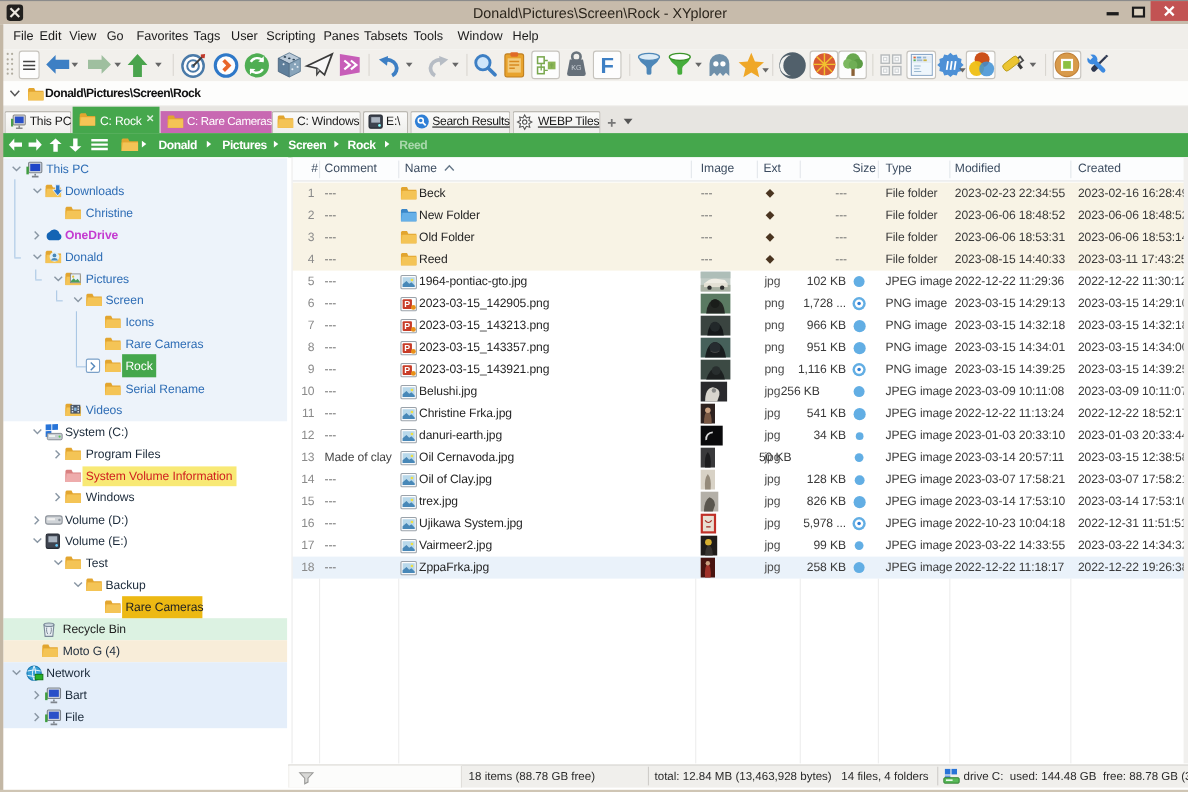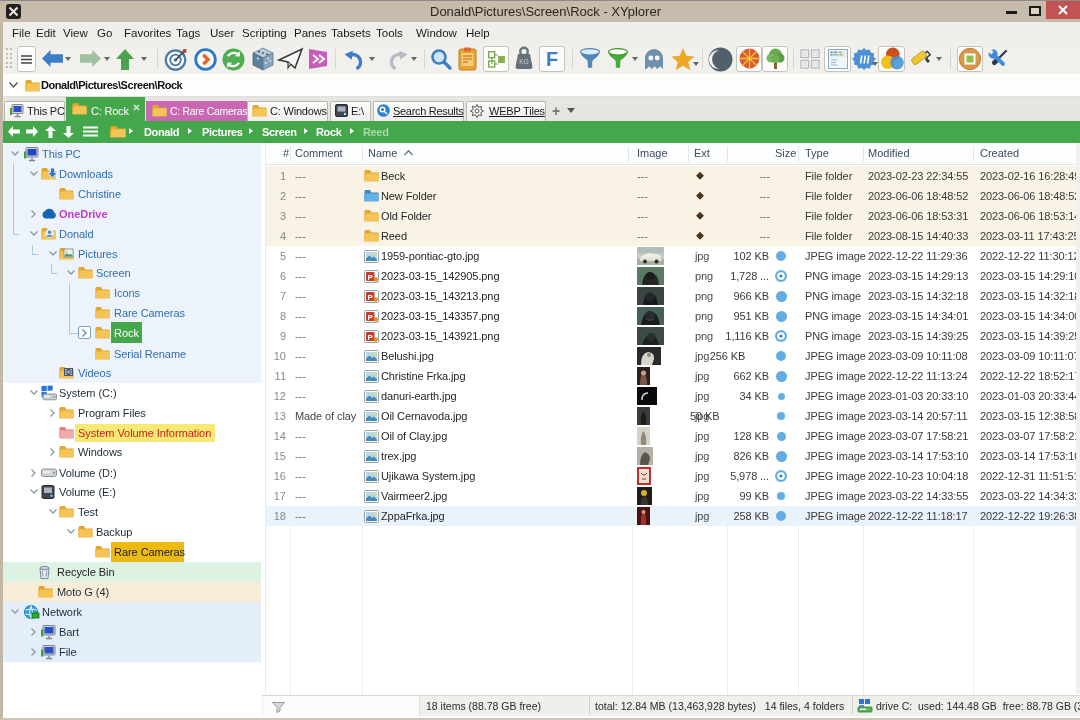--- a/index.html
+++ b/index.html
@@ -691,21 +691,21 @@
 <span class="cell" style="left:868px;top:229.5px;color:#3a3a3a">2023-08-15 14:40:33</span>
 <span class="cell" style="left:980px;top:229.5px;color:#3a3a3a">2023-03-11 17:43:25</span>
 <span class="num" style="left:264px;top:250px">5</span>
 <span class="cell" style="left:295px;top:249.5px;color:#6e6e6e">---</span>
 <svg style="left:364px;top:249.5px" width="15" height="13" viewBox="0 0 15 13">
     <rect x="0.5" y="0.5" width="14" height="12" rx="1" fill="#fdfdfd" stroke="#9aa2aa" stroke-width="1"></rect>
     <rect x="2" y="2" width="11" height="9" fill="#b8d8ea"></rect>
     <path d="M2 8.5 L5.5 5.5 L8 8 L10 6.5 L13 9.5 L13 11 L2 11 Z" fill="#4888b8"></path>
     <circle cx="10.5" cy="4.5" r="1.2" fill="#f0e040"></circle>
   </svg>
-<span class="cell" style="left:381px;top:249.5px">1959-pontiac-gto.jpg</span>
+<span class="cell" style="left:381px;top:249.5px">1964-pontiac-gto.jpg</span>
 <svg style="left:637px;top:247px" width="27" height="18" viewBox="0 0 27 18">
     <rect width="27" height="18" fill="#c2ccc6"></rect>
     <rect width="27" height="6" fill="#aebeb8"></rect>
     <rect y="12" width="27" height="6" fill="#a8b0a2"></rect>
     <path d="M3 11 Q8 5.5 14 6.5 L22 7.5 L24.5 11 Z" fill="#f0ede4"></path>
     <rect x="3" y="10.5" width="21.5" height="3.5" fill="#e4e0d4"></rect>
     <circle cx="8" cy="14.5" r="2" fill="#2e2e2e"></circle>
     <circle cx="19.5" cy="14.5" r="2" fill="#2e2e2e"></circle>
   </svg>
 <span class="cell" style="left:695px;top:249.5px;color:#4a4a4a">jpg</span>
@@ -839,21 +839,21 @@
     <path d="M2 8.5 L5.5 5.5 L8 8 L10 6.5 L13 9.5 L13 11 L2 11 Z" fill="#4888b8"></path>
     <circle cx="10.5" cy="4.5" r="1.2" fill="#f0e040"></circle>
   </svg>
 <span class="cell" style="left:381px;top:369.5px">Christine Frka.jpg</span>
 <svg style="left:637px;top:367px" width="13" height="18" viewBox="0 0 13 18">
     <rect width="13" height="18" fill="#2e2220"></rect>
     <path d="M3 18 Q3 8 6.5 6 Q10 8 10 18 Z" fill="#7a5844"></path>
     <circle cx="6.5" cy="6" r="2.5" fill="#caa080"></circle>
   </svg>
 <span class="cell" style="left:695px;top:369.5px;color:#4a4a4a">jpg</span>
-<span class="cell" style="left:690px;top:369.5px;width:79px;text-align:right;color:#3a3a3a">662 KB</span>
+<span class="cell" style="left:690px;top:369.5px;width:79px;text-align:right;color:#3a3a3a">541 KB</span>
 <svg style="left:775.5px;top:370.5px" width="11.0" height="11.0" viewBox="0 0 11.0 11.0">
     <circle cx="5.5" cy="5.5" r="5.5" fill="#62aee4"></circle>
   </svg>
 <span class="cell" style="left:805px;top:369.5px;color:#3a3a3a">JPEG image</span>
 <span class="cell" style="left:868px;top:369.5px;color:#3a3a3a">2022-12-22 11:13:24</span>
 <span class="cell" style="left:980px;top:369.5px;color:#3a3a3a">2022-12-22 18:52:17</span>
 <span class="num" style="left:264px;top:390px">12</span>
 <span class="cell" style="left:295px;top:389.5px;color:#6e6e6e">---</span>
 <svg style="left:364px;top:389.5px" width="15" height="13" viewBox="0 0 15 13">
     <rect x="0.5" y="0.5" width="14" height="12" rx="1" fill="#fdfdfd" stroke="#9aa2aa" stroke-width="1"></rect>

